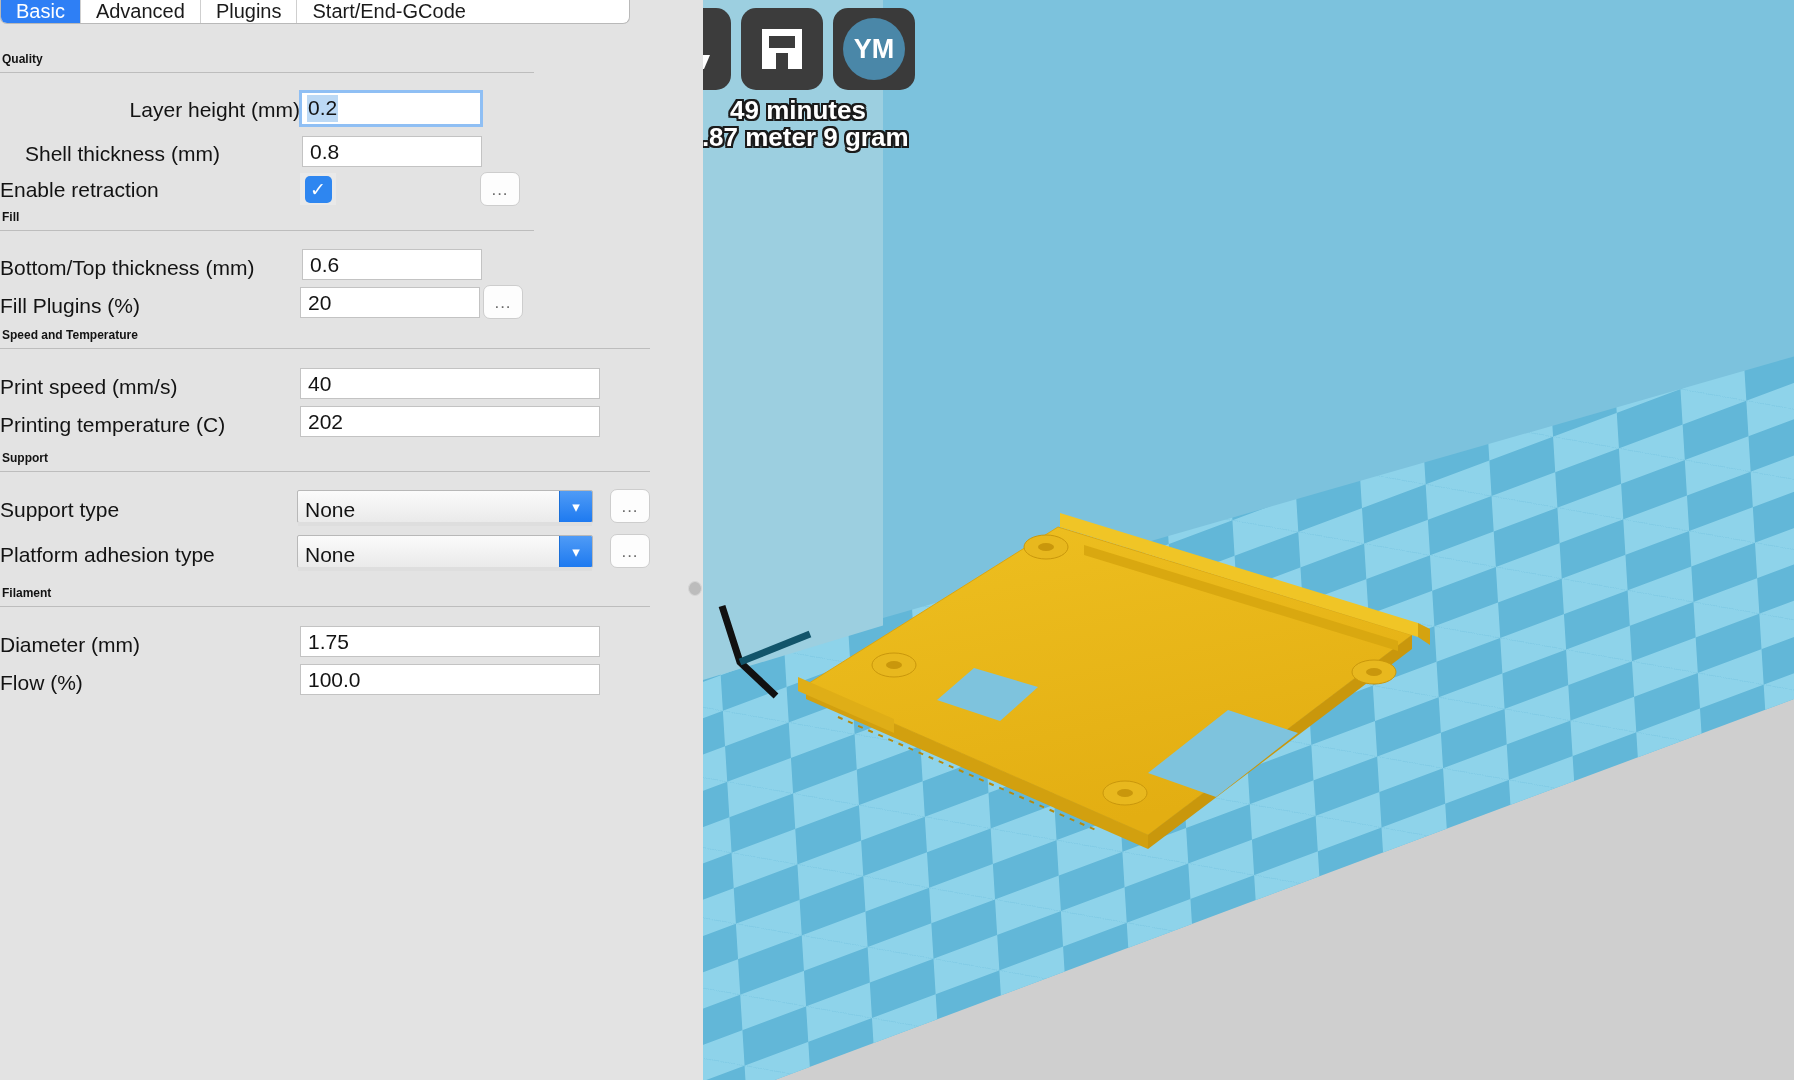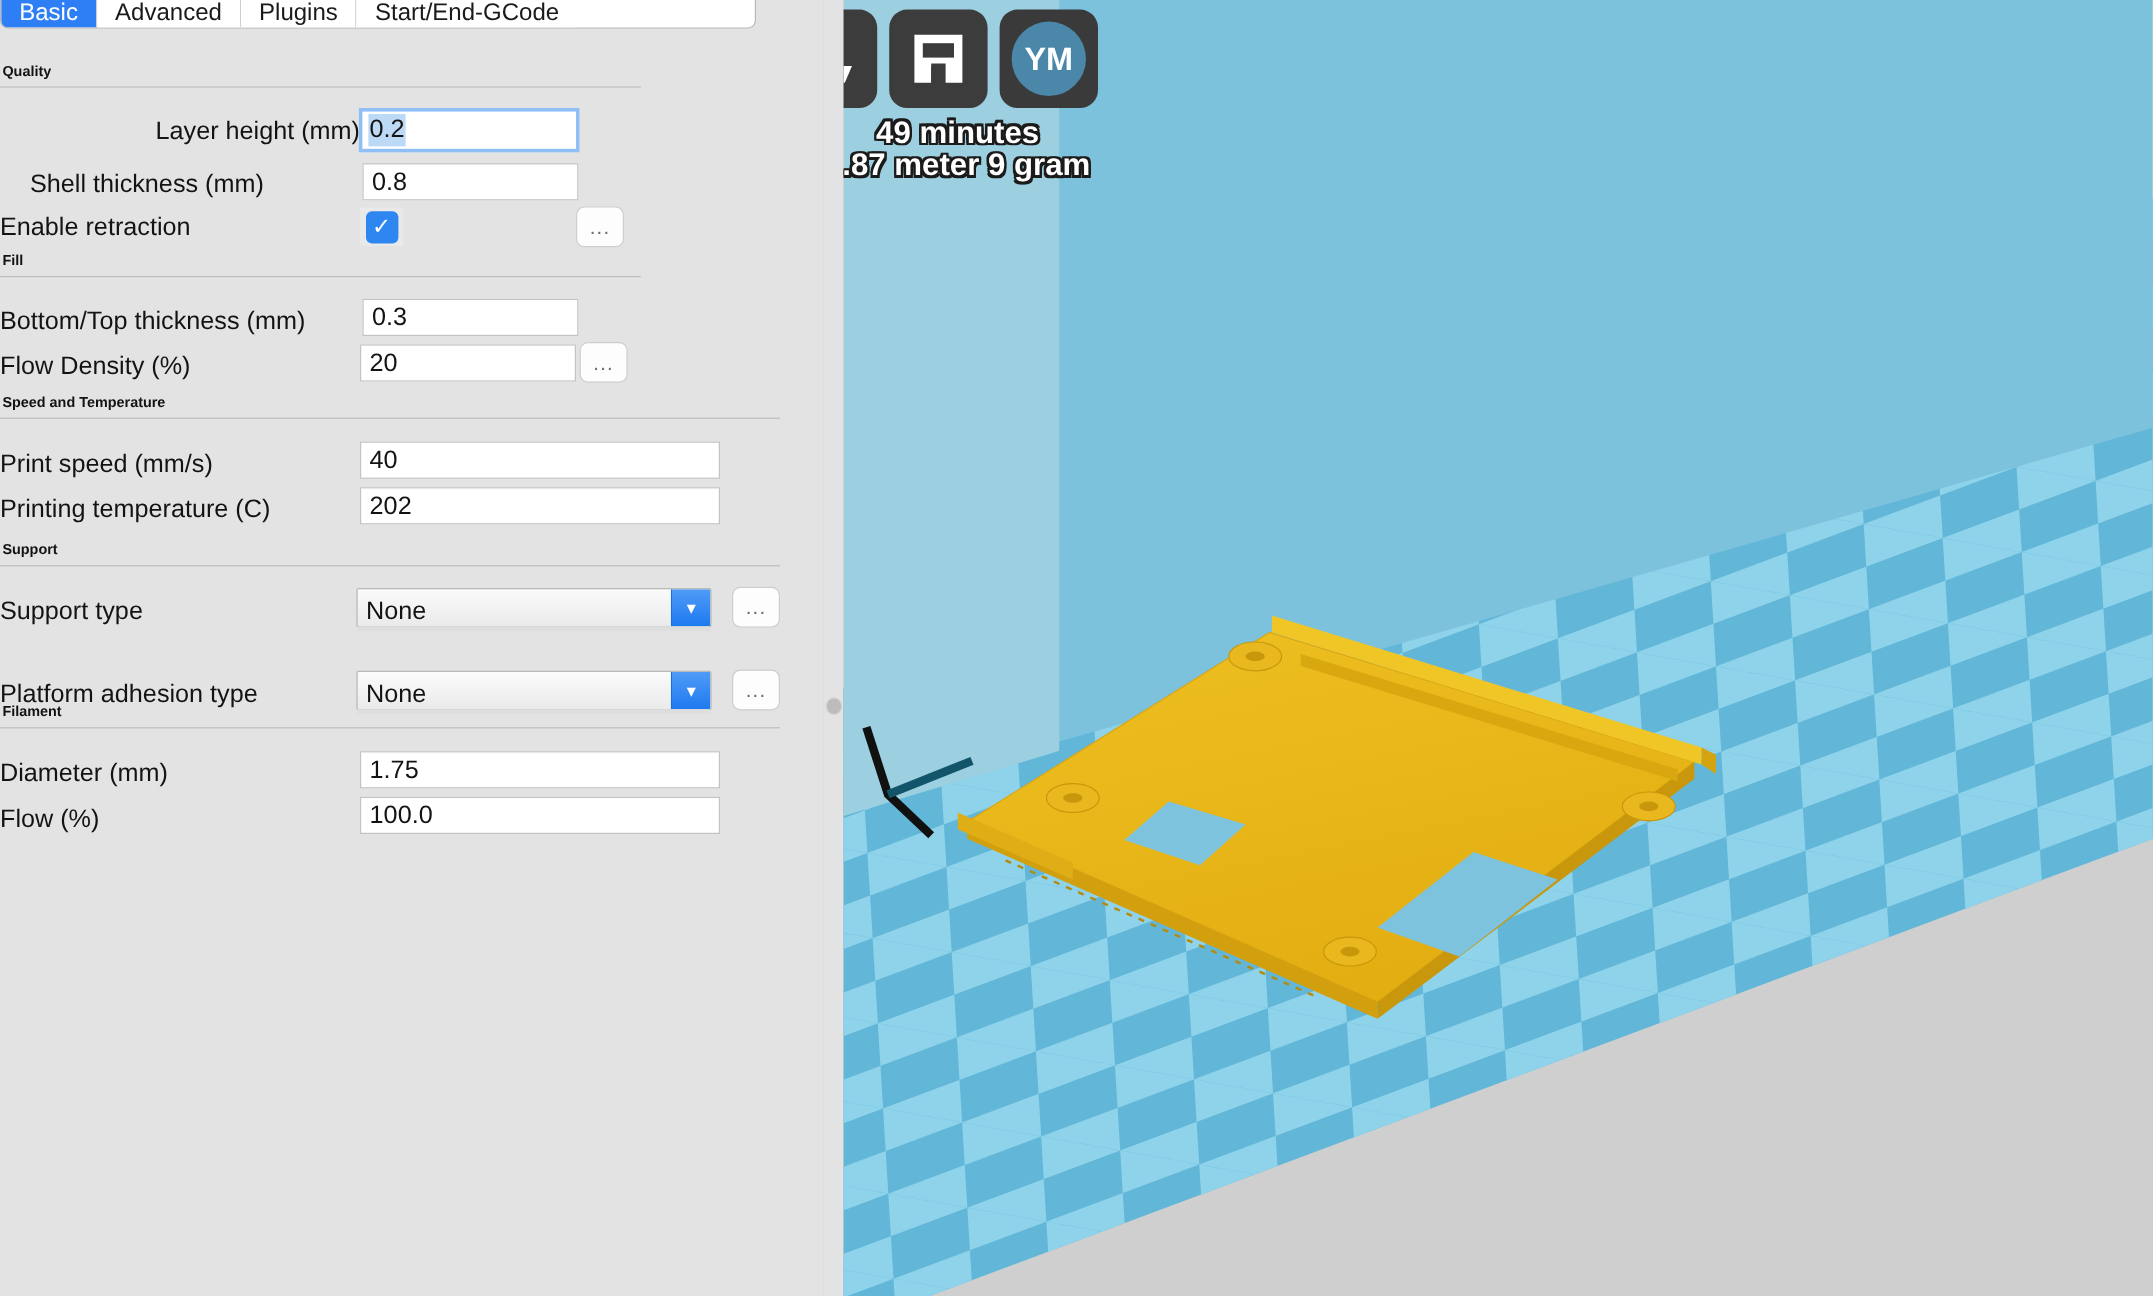--- a/index.html
+++ b/index.html
@@ -265,26 +265,26 @@
       </div>
 
       <div class="group" style="top:210px;">
         <div class="group-title">Fill</div>
         <div class="group-rule" style="width:534px;"></div>
       </div>
 
       <div class="row" style="top:250px;left:0;">
         <div class="label" style="width:300px;">Bottom/Top thickness (mm)</div>
         <div class="field" style="width:180px;position:absolute;left:302px;top:-1px;">
-          <span>0.3</span>
+          <span>0.6</span>
         </div>
       </div>
 
       <div class="row" style="top:288px;left:0;">
-        <div class="label" style="width:300px;">Flow Density (%)</div>
+        <div class="label" style="width:300px;">Fill Plugins (%)</div>
         <div class="field" style="width:180px;position:absolute;left:300px;top:-1px;">
           <span>20</span>
         </div>
         <div class="dots-btn" style="position:absolute;left:483px;top:-3px;">...</div>
       </div>
 
       <div class="group" style="top:328px;">
         <div class="group-title">Speed and Temperature</div>
         <div class="group-rule" style="width:650px;"></div>
       </div>
@@ -311,21 +311,21 @@
       <div class="row" style="top:492px;left:0;">
         <div class="label" style="width:296px;">Support type</div>
         <div class="combo" style="width:296px;position:absolute;left:297px;top:-2px;">
           <span class="combo-val">None</span>
           <span class="combo-arrow">▾</span>
           <span class="combo-shadow"></span>
         </div>
         <div class="dots-btn" style="position:absolute;left:610px;top:-3px;">...</div>
       </div>
 
-      <div class="row" style="top:561px;left:0;">
+      <div class="row" style="top:537px;left:0;">
         <div class="label" style="width:296px;">Platform adhesion type</div>
         <div class="combo" style="width:296px;position:absolute;left:297px;top:-2px;">
           <span class="combo-val">None</span>
           <span class="combo-arrow">▾</span>
           <span class="combo-shadow"></span>
         </div>
         <div class="dots-btn" style="position:absolute;left:610px;top:-3px;">...</div>
       </div>
 
       <div class="group" style="top:586px;">

